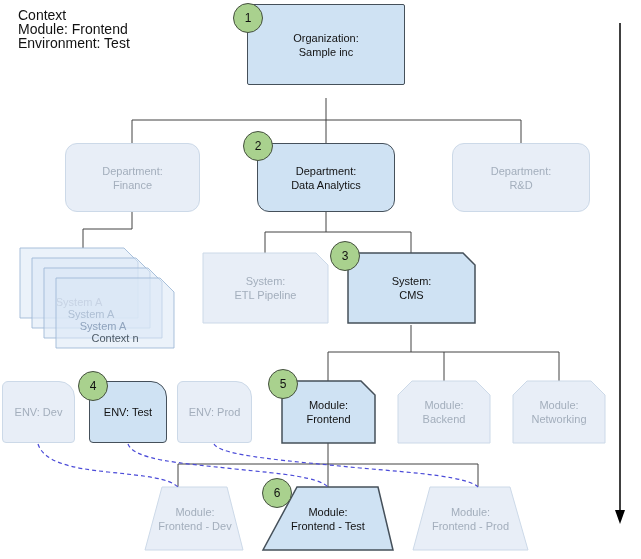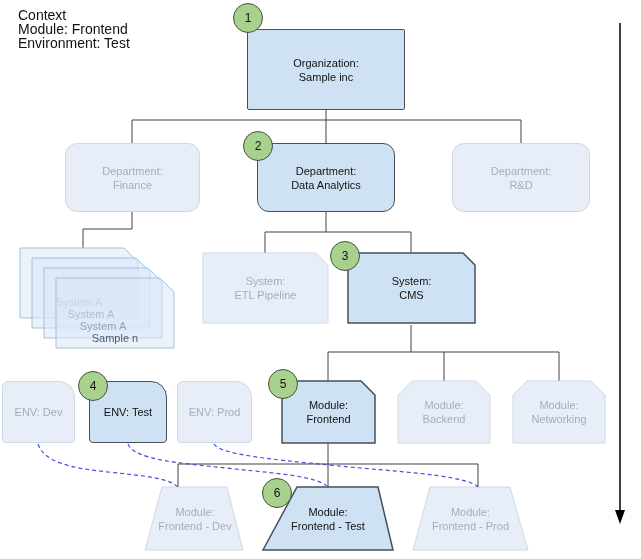--- a/index.html
+++ b/index.html
@@ -64,38 +64,38 @@
       <path d="M214 444 C220 456, 290 461, 360 468 C420 473, 468 477, 478 487"></path>
     </g>
   </svg>
 
   <div id="context-block">
     <div>Context</div>
     <div>Module: Frontend</div>
     <div>Environment: Test</div>
   </div>
 
-  <div class="box hl" style="left:247px;top:29px;width:158px;height:81px;border-radius:2px;">Organization:
+  <div class="box hl" style="left:247px;top:4px;width:158px;height:81px;border-radius:2px;">Organization:
 Sample inc</div>
 
   <div class="box fd r12" style="left:65px;top:143px;width:135px;height:69px;">Department:
 Finance</div>
   <div class="box hl r12" style="left:257px;top:143px;width:138px;height:69px;">Department:
 Data Analytics</div>
   <div class="box fd r12" style="left:452px;top:143px;width:138px;height:69px;">Department:
 R&amp;D</div>
 
   <div class="box fd env" style="left:2px;top:381px;width:73px;height:62px;text-align:right;">ENV: Dev</div>
   <div class="box fd env" style="left:177px;top:381px;width:75px;height:62px;">ENV: Prod</div>
   <div class="box hl env" style="left:89px;top:381px;width:78px;height:62px;">ENV: Test</div>
 
   <div class="lbl stack-lbl sc0" style="left:20px;top:276px;width:118px;">System A</div>
   <div class="lbl stack-lbl sc1" style="left:32px;top:288px;width:118px;">System A</div>
   <div class="lbl stack-lbl sc2" style="left:44px;top:300px;width:118px;">System A</div>
-  <div class="lbl stack-lbl sc3" style="left:56px;top:312px;width:118px;">Sample n</div>
+  <div class="lbl stack-lbl sc3" style="left:56px;top:312px;width:118px;">Context n</div>
 
   <div class="lbl fade-text" style="left:203px;top:253px;width:125px;height:70px;">System:
 ETL Pipeline</div>
   <div class="lbl dark" style="left:348px;top:253px;width:127px;height:70px;">System:
 CMS</div>
 
   <div class="lbl dark" style="left:282px;top:381px;width:93px;height:62px;">Module:
 Frontend</div>
   <div class="lbl fade-text" style="left:398px;top:381px;width:92px;height:62px;">Module:
 Backend</div>

